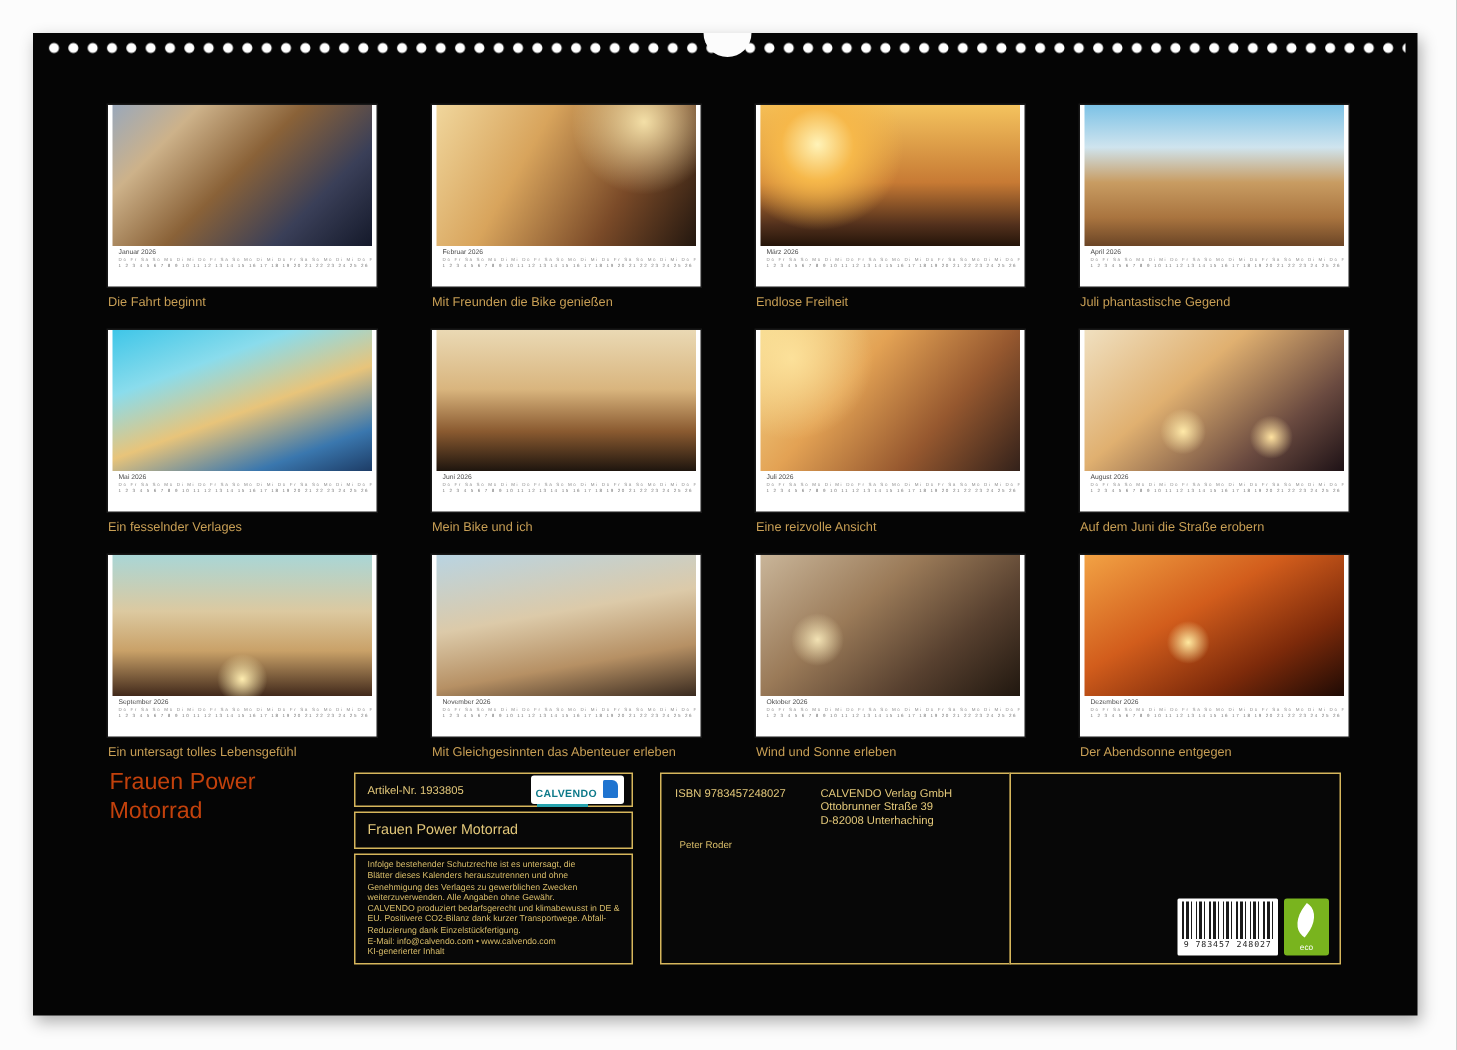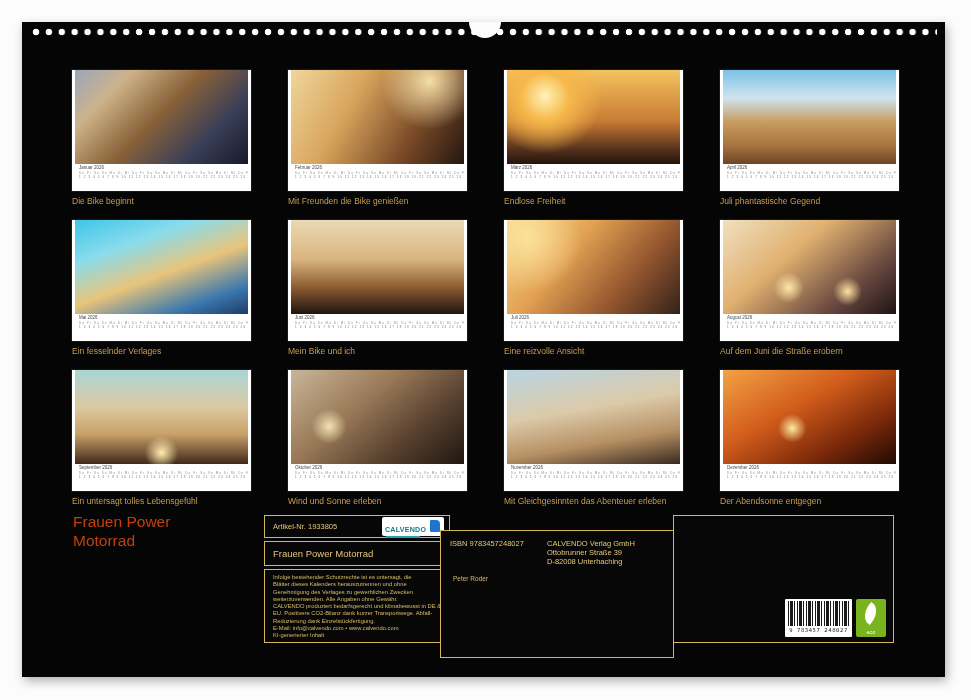--- a/index.html
+++ b/index.html
@@ -22,33 +22,33 @@
   .strip{width:173px;height:21px;margin:0 3px;background:#fff;overflow:hidden;padding-top:1px;}
   .strip .mlabel{font-size:4.5px;color:#4a4a4a;padding-left:4px;line-height:6px;white-space:nowrap;}
   .strip .drow{font-size:3px;line-height:4px;color:#8f8f8f;padding-left:4px;white-space:nowrap;
     letter-spacing:1.1px;overflow:hidden;}
   .strip .drow.r2{color:#777;}
   .caption{margin-top:5px;font-size:8.5px;color:#c89f55;line-height:10px;white-space:nowrap;}
   
   .footer-title{position:absolute;left:51px;top:491px;width:130px;font-size:15.5px;line-height:18.5px;
     color:#c2410c;font-weight:500;white-space:pre-line;}
   .gbox{position:absolute;border:1px solid #d6b65c;box-sizing:border-box;background:#070707;}
-  .col-left{left:242px;top:493px;width:186px;}
+  .col-left{left:214px;top:493px;width:186px;}
   .box-article{height:23px;display:flex;align-items:center;justify-content:space-between;padding:0 5px 0 8px;}
   .box-article .lbl{font-size:7.5px;color:#e3c87a;}
   .logo{width:62px;height:19px;background:#fff;border-radius:2px;position:relative;padding:1px 3px;box-sizing:border-box;}
   .logo .word{font-size:7px;font-weight:bold;color:#0e7a8a;letter-spacing:.3px;line-height:9px;}
   .logo .tagline{width:34px;height:2px;background:#27a3ae;margin-left:1px;}
   .logo .sheet-icon{position:absolute;right:4px;top:3px;width:10px;height:12px;background:#1f74d0;
     border-radius:1px 4px 1px 1px;}
   .box-prodtitle{top:519px;height:25px;display:flex;align-items:center;padding-left:8px;}
   .box-prodtitle .t{font-size:9.5px;color:#e3c87a;}
   .box-legal{top:547px;height:74px;padding:4px 6px 0 8px;}
   .box-legal .legal{font-size:5.8px;line-height:7.3px;color:#d9bd6a;white-space:pre-line;}
-  .col-mid{left:418px;top:508px;width:234px;height:128px;}
+  .col-mid{left:418px;top:493px;width:234px;height:128px;}
   .col-mid .isbn{position:absolute;left:9px;top:8px;font-size:7.5px;color:#e3c87a;}
   .col-mid .publisher{position:absolute;left:106px;top:8px;font-size:7.5px;line-height:9px;
     color:#e3c87a;white-space:pre-line;}
   .col-mid .author{position:absolute;left:12px;top:44px;font-size:6.5px;color:#d9bd6a;}
   .col-right{left:651px;top:493px;width:221px;height:128px;}
   .barcode{position:absolute;right:41px;bottom:5px;width:67px;height:38px;background:#fff;border-radius:1px;
     padding:2px 3px;box-sizing:border-box;}
   .bars{height:25px;background:repeating-linear-gradient(90deg,#1a1a1a 0 1.2px,#fff 1.2px 2.4px,
     #1a1a1a 2.4px 4.6px,#fff 4.6px 5.8px,#1a1a1a 5.8px 6.6px,#fff 6.6px 9px);}
   .bdigits{font-size:5.5px;color:#222;text-align:center;letter-spacing:.6px;line-height:8px;
@@ -70,21 +70,21 @@
 
       <div class="month-cell">
         <div class="thumb">
           <div class="photo" style="background: linear-gradient(135deg, rgb(154, 168, 186) 0%, rgb(205, 178, 138) 22%, rgb(138, 98, 56) 48%, rgb(58, 63, 88) 75%, rgb(20, 25, 42) 100%);"></div>
           <div class="strip">
             <div class="mlabel">Januar 2026</div>
             <div class="drow">Do Fr Sa So Mo Di Mi Do Fr Sa So Mo Di Mi Do Fr Sa So Mo Di Mi Do Fr Sa So Mo Di Mi Do Fr Sa</div>
             <div class="drow r2">1 2 3 4 5 6 7 8 9 10 11 12 13 14 15 16 17 18 19 20 21 22 23 24 25 26 27 28 29 30 31</div>
           </div>
         </div>
-        <div class="caption">Die Bike beginnt</div>
+        <div class="caption">Die Fahrt beginnt</div>
       </div>
       <div class="month-cell">
         <div class="thumb">
           <div class="photo" style="background: radial-gradient(circle at 80% 12%, rgba(255, 238, 180, 0.9) 0%, rgba(255, 238, 180, 0) 30%), linear-gradient(120deg, rgb(240, 214, 156) 0%, rgb(216, 164, 92) 35%, rgb(122, 74, 40) 70%, rgb(35, 23, 15) 100%);"></div>
           <div class="strip">
             <div class="mlabel">Februar 2026</div>
             <div class="drow">Do Fr Sa So Mo Di Mi Do Fr Sa So Mo Di Mi Do Fr Sa So Mo Di Mi Do Fr Sa So Mo Di Mi Do Fr Sa</div>
             <div class="drow r2">1 2 3 4 5 6 7 8 9 10 11 12 13 14 15 16 17 18 19 20 21 22 23 24 25 26 27 28 29 30 31</div>
           </div>
         </div>
@@ -162,39 +162,39 @@
           <div class="strip">
             <div class="mlabel">September 2026</div>
             <div class="drow">Do Fr Sa So Mo Di Mi Do Fr Sa So Mo Di Mi Do Fr Sa So Mo Di Mi Do Fr Sa So Mo Di Mi Do Fr Sa</div>
             <div class="drow r2">1 2 3 4 5 6 7 8 9 10 11 12 13 14 15 16 17 18 19 20 21 22 23 24 25 26 27 28 29 30 31</div>
           </div>
         </div>
         <div class="caption">Ein untersagt tolles Lebensgefühl</div>
       </div>
       <div class="month-cell">
         <div class="thumb">
+          <div class="photo" style="background: linear-gradient(170deg, rgb(185, 212, 226) 0%, rgb(220, 202, 169) 42%, rgb(182, 144, 100) 72%, rgb(57, 42, 31) 100%);"></div>
+          <div class="strip">
+            <div class="mlabel">November 2026</div>
+            <div class="drow">Do Fr Sa So Mo Di Mi Do Fr Sa So Mo Di Mi Do Fr Sa So Mo Di Mi Do Fr Sa So Mo Di Mi Do Fr Sa</div>
+            <div class="drow r2">1 2 3 4 5 6 7 8 9 10 11 12 13 14 15 16 17 18 19 20 21 22 23 24 25 26 27 28 29 30 31</div>
+          </div>
+        </div>
+        <div class="caption">Mit Gleichgesinnten das Abenteuer erleben</div>
+      </div>
+      <div class="month-cell">
+        <div class="thumb">
           <div class="photo" style="background: radial-gradient(circle at 22% 60%, rgb(242, 226, 180) 0%, rgba(242, 226, 180, 0) 12%), linear-gradient(140deg, rgb(201, 181, 153) 0%, rgb(154, 122, 88) 38%, rgb(87, 64, 47) 70%, rgb(32, 23, 15) 100%);"></div>
           <div class="strip">
             <div class="mlabel">Oktober 2026</div>
             <div class="drow">Do Fr Sa So Mo Di Mi Do Fr Sa So Mo Di Mi Do Fr Sa So Mo Di Mi Do Fr Sa So Mo Di Mi Do Fr Sa</div>
             <div class="drow r2">1 2 3 4 5 6 7 8 9 10 11 12 13 14 15 16 17 18 19 20 21 22 23 24 25 26 27 28 29 30 31</div>
           </div>
         </div>
         <div class="caption">Wind und Sonne erleben</div>
-      </div>
-      <div class="month-cell">
-        <div class="thumb">
-          <div class="photo" style="background: linear-gradient(170deg, rgb(185, 212, 226) 0%, rgb(220, 202, 169) 42%, rgb(182, 144, 100) 72%, rgb(57, 42, 31) 100%);"></div>
-          <div class="strip">
-            <div class="mlabel">November 2026</div>
-            <div class="drow">Do Fr Sa So Mo Di Mi Do Fr Sa So Mo Di Mi Do Fr Sa So Mo Di Mi Do Fr Sa So Mo Di Mi Do Fr Sa</div>
-            <div class="drow r2">1 2 3 4 5 6 7 8 9 10 11 12 13 14 15 16 17 18 19 20 21 22 23 24 25 26 27 28 29 30 31</div>
-          </div>
-        </div>
-        <div class="caption">Mit Gleichgesinnten das Abenteuer erleben</div>
       </div>
       <div class="month-cell">
         <div class="thumb">
           <div class="photo" style="background: radial-gradient(circle at 40% 62%, rgb(255, 233, 160) 0%, rgba(255, 233, 160, 0) 12%), linear-gradient(150deg, rgb(242, 162, 68) 0%, rgb(210, 93, 28) 40%, rgb(125, 42, 10) 72%, rgb(30, 10, 4) 100%);"></div>
           <div class="strip">
             <div class="mlabel">Dezember 2026</div>
             <div class="drow">Do Fr Sa So Mo Di Mi Do Fr Sa So Mo Di Mi Do Fr Sa So Mo Di Mi Do Fr Sa So Mo Di Mi Do Fr Sa</div>
             <div class="drow r2">1 2 3 4 5 6 7 8 9 10 11 12 13 14 15 16 17 18 19 20 21 22 23 24 25 26 27 28 29 30 31</div>
           </div>
         </div>

